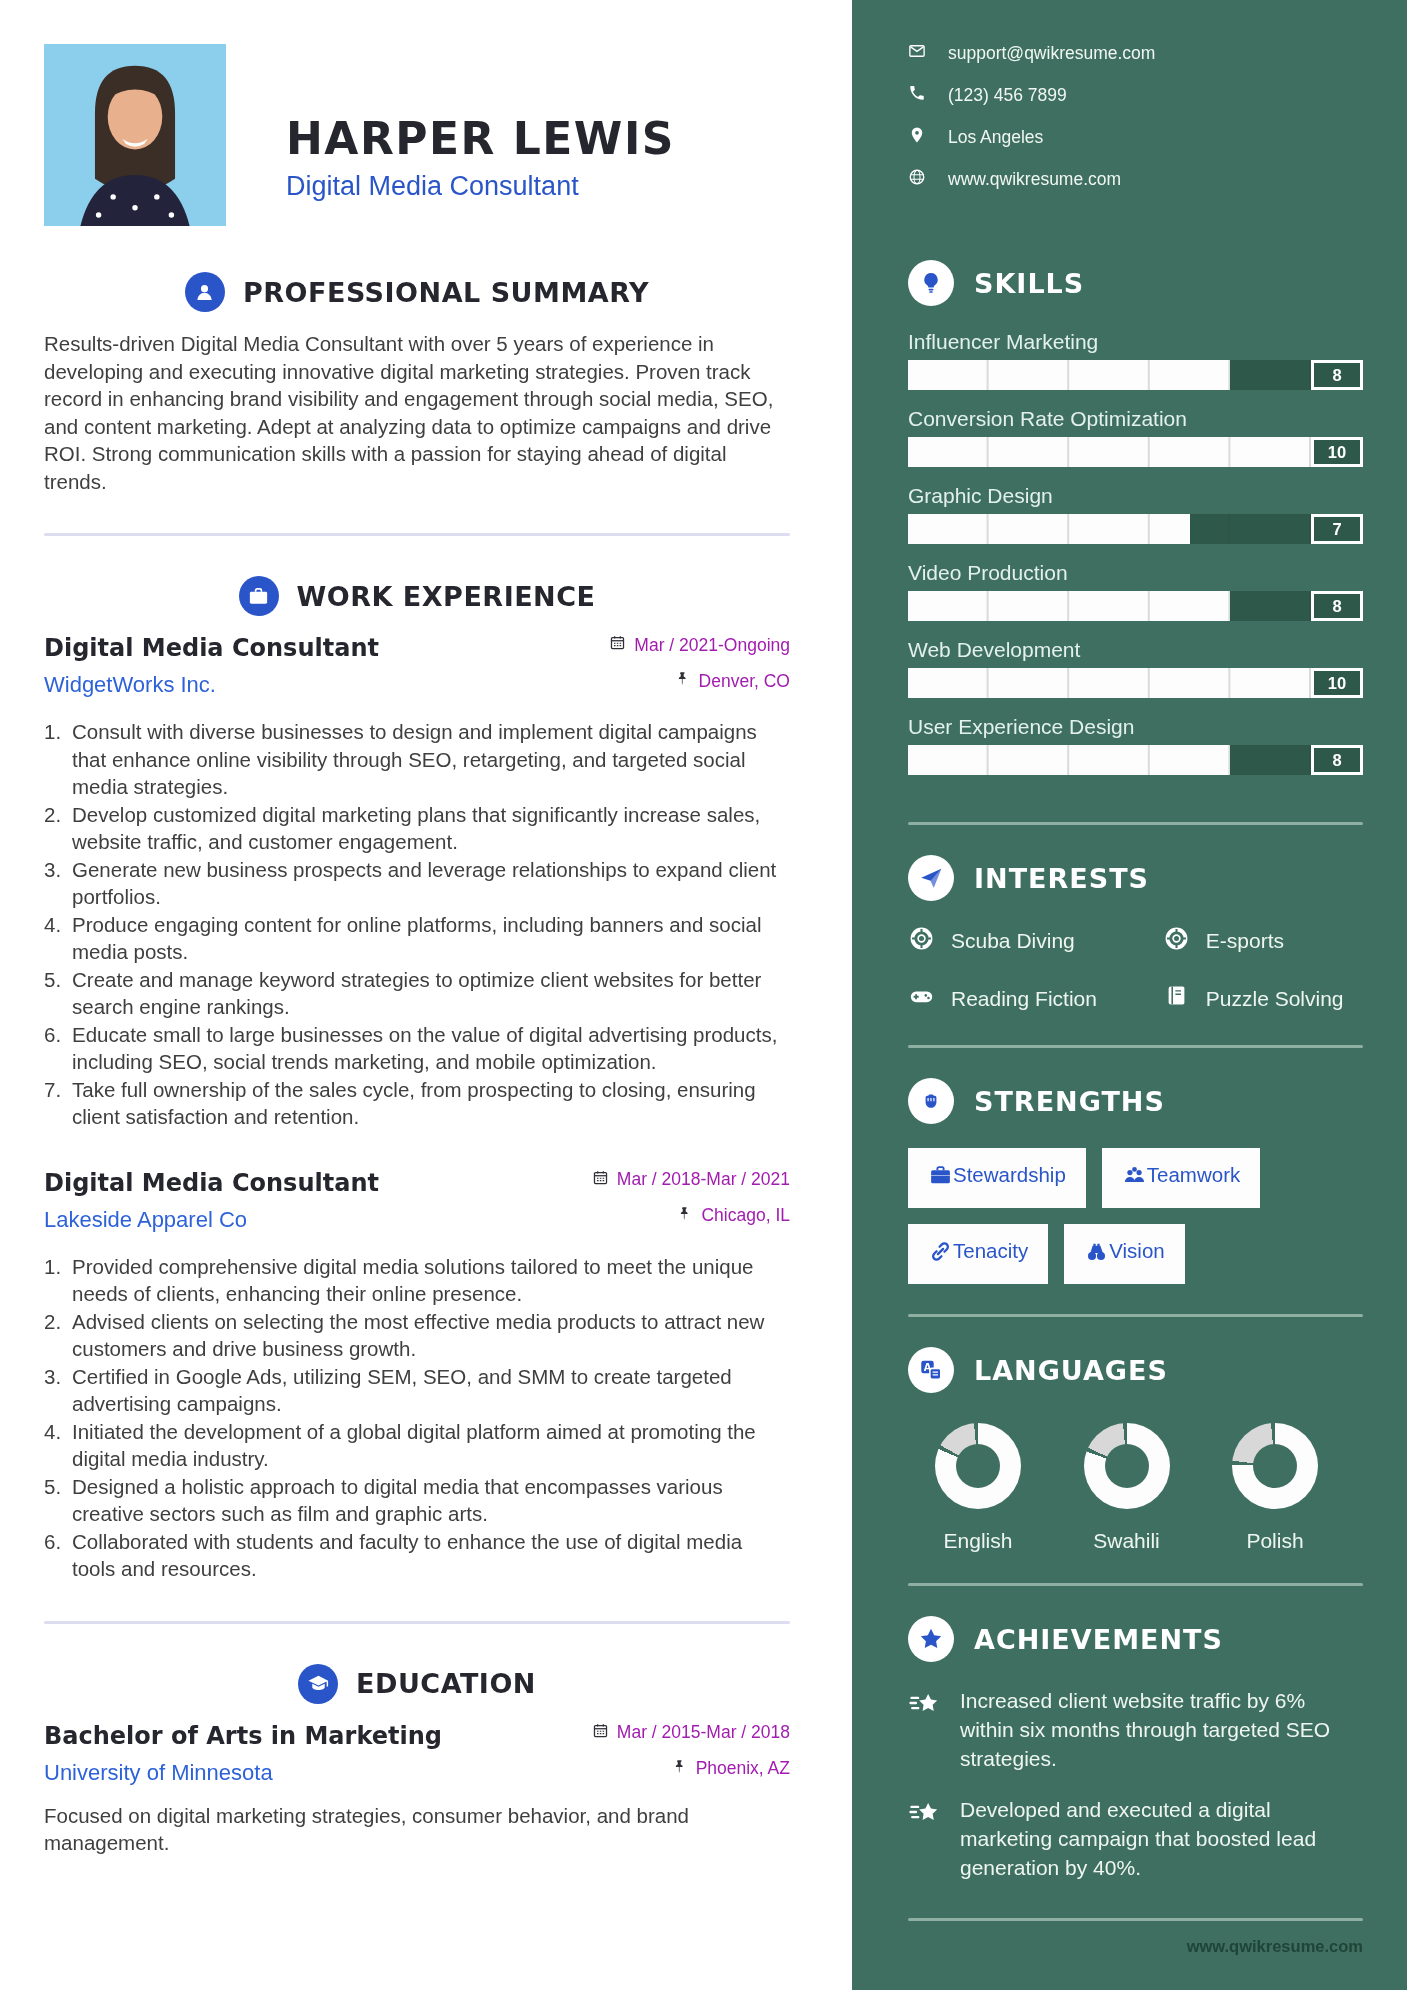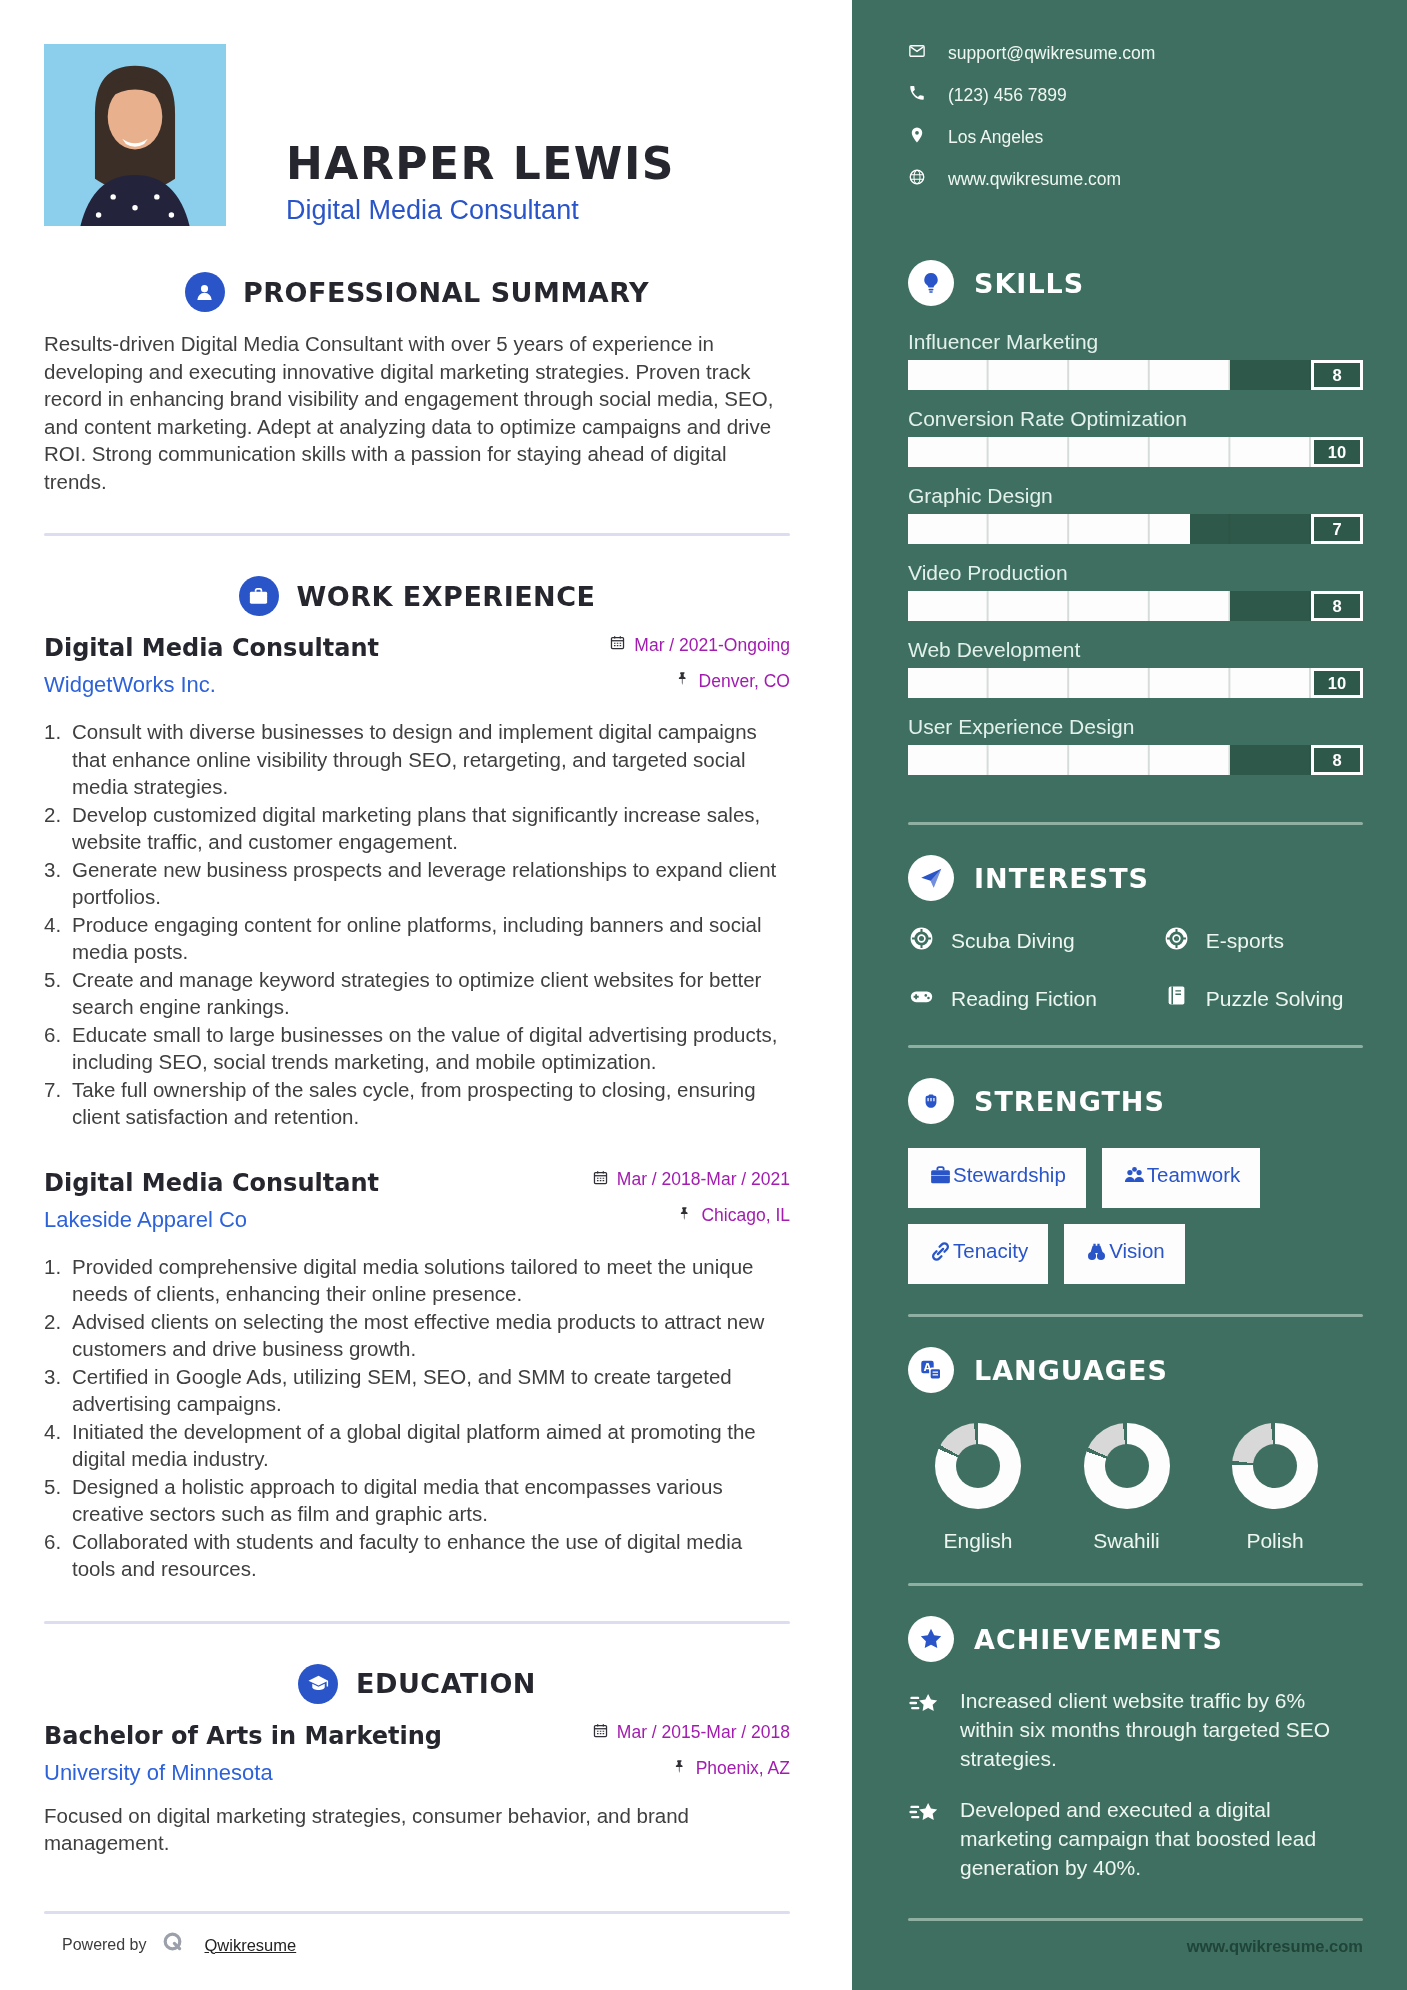--- a/index.html
+++ b/index.html
@@ -1,21 +1,21 @@
 <!DOCTYPE html>
 <html><head>
 <meta charset="utf-8">
 <style>
   html,body{margin:0;padding:0;background:#ffffff;}
   body{width:1407px;height:1990px;overflow:hidden;font-family:"Liberation Sans",sans-serif;color:#3c3c3c;}
   .page{display:flex;width:1407px;height:1990px;}
 
   
   .left{width:852px;box-sizing:border-box;padding:44px 62px 30px 44px;display:flex;flex-direction:column;background:#fff;}
-  .id-block{display:flex;align-items:flex-end;margin-bottom:46px;}
+  .id-block{display:flex;align-items:center;margin-bottom:46px;}
   .photo{width:182px;height:182px;flex:none;overflow:hidden;}
   .id-text{margin-left:60px;margin-top:48px;}
   .name{font-family:"DejaVu Sans","Liberation Sans",sans-serif;font-size:44px;font-weight:bold;letter-spacing:1.5px;color:#26262e;line-height:1.05;}
   .role{font-size:27px;margin-top:8px;color:#2a55c9;font-weight:500;}
 
   .sec-head{display:flex;align-items:center;gap:18px;margin-bottom:18px;justify-content:center;}
   .sec-ic-left{width:40px;height:40px;border-radius:50%;background:#2a55c9;color:#fff;display:flex;align-items:center;justify-content:center;flex:none;}
   .sec-ic-left svg{width:23px;height:23px;}
   .sec-title-left{font-family:"DejaVu Sans","Liberation Sans",sans-serif;font-size:27px;font-weight:bold;color:#26262e;letter-spacing:.5px;}
 
@@ -240,31 +240,20 @@
               <span><svg viewBox="0 0 24 24" width="24" height="24" aria-hidden="true">
                   <path fill="currentColor" d="M9.2 3h5.6v1.8l-1.1.9v3.4l2.6 2v1.6h-4.2v5.6L11.6 21l-.5-2.7v-5.6H6.9v-1.6l2.6-2V5.7l-1.1-.9z"></path>
                 </svg></span>
               <span>Phoenix, AZ</span>
             </div>
         </div>
       </div>
       <p class="body-text edu-desc">Focused on digital marketing strategies, consumer behavior, and brand management.</p>
     </div>
 
-    <div class="left-footer">
-      <hr class="hr-left" style="margin:0;">
-      <div class="powered">
-        <span class="powered-label">Powered by</span>
-        <span class="q-logo"><svg viewBox="0 0 24 24" width="24" height="24" aria-hidden="true">
-              <circle cx="11.5" cy="11.5" r="7.3" fill="none" stroke="currentColor" stroke-width="3.2"></circle>
-              <path d="M13.4 13.4l5.2 5.2" stroke="currentColor" stroke-width="3.2" stroke-linecap="round"></path>
-            </svg></span>
-        <span class="brand-link">Qwikresume</span>
-      </div>
-    </div>
   </div>
 
   <div class="side">
 
     <div id="contact-list">
         <div class="contact-row">
           <span><svg viewBox="0 0 24 24" width="18" height="18" aria-hidden="true">
               <rect x="2.5" y="5" width="19" height="14" rx="1.5" fill="none" stroke="currentColor" stroke-width="1.8"></rect>
               <path d="M3.5 6.5l8.5 6 8.5-6" fill="none" stroke="currentColor" stroke-width="1.8"></path>
             </svg></span>

